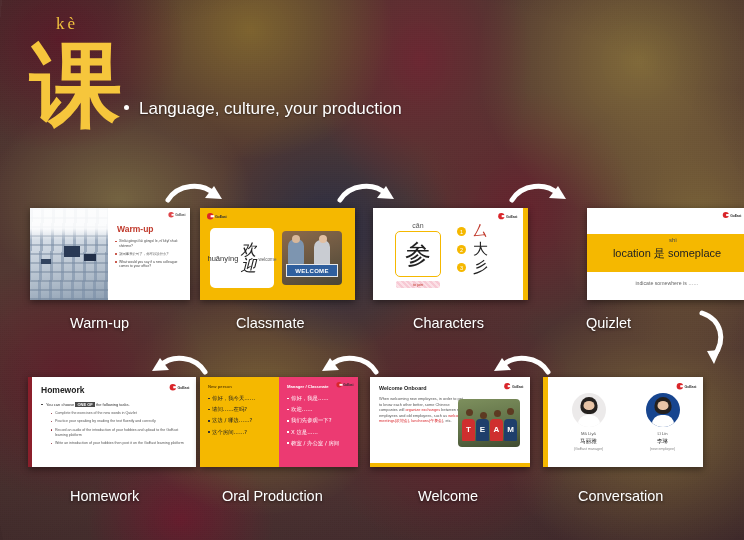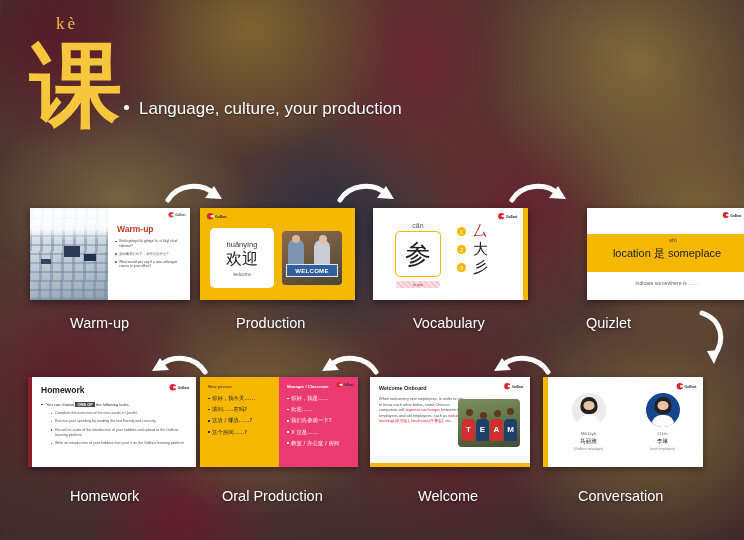--- a/index.html
+++ b/index.html
@@ -127,24 +127,24 @@
     width:1.6px; height:1.6px; border-radius:50%; background:#c0392b;
   }
   .c-warm .goeast { position:absolute; right:5px; top:4px; transform:scale(.62); transform-origin:right top; opacity:.85; }
 
   
   .c-vocab { left: 200px; top: 208px; width: 155px; height: 92px; background:#f5b800; padding: 6px 7px; }
   .c-vocab .goeast { position:absolute; left:7px; top:5px; transform:scale(.72); transform-origin:left top; }
   .c-vocab .inner { position:absolute; left:10px; top:20px; display:flex; gap:8px; align-items:center; }
   .c-vocab .wordbox {
     width:64px; height:60px; background:#fff; border-radius:5px;
-    display:flex; flex-direction:column; align-items:center; justify-content:center; gap:2px;
+    display:flex; flex-direction:row; align-items:center; justify-content:center; gap:2px;
   }
   .c-vocab .py { font-size:7.5px; color:#333; }
-  .c-vocab .cn { font-size:16px; color:#222; font-family:"DejaVu Sans",sans-serif; line-height:1; }
+  .c-vocab .cn { font-size:16px; color:#222; font-family:"DejaVu Sans",sans-serif; line-height:1;font-style:italic; }
   .c-vocab .en { font-size:4.6px; color:#666; margin-top:3px; }
   .c-vocab .pic {
     width:60px; height:54px; border-radius:4px; overflow:hidden; position:relative;
     background: linear-gradient(160deg,#8d6a4a 0%,#6f5a43 45%,#4a4536 100%);
   }
   .c-vocab .pic .ppl {
     position:absolute; left:6px; top:8px; width:16px; height:26px; border-radius:7px 7px 2px 2px;
     background:#7d95b0; box-shadow: 26px 1px 0 0 #c9ccd2;
   }
   .c-vocab .pic .head {
@@ -335,21 +335,21 @@
         <div class="cn">欢迎</div>
         <div class="en">welcome</div>
       </div>
       <div class="pic">
         <span class="ppl"></span>
         <span class="head"></span>
         <span class="sign">WELCOME</span>
       </div>
     </div>
   </div>
-  <div class="cap" style="left:236px; top:315px;">Production</div>
+  <div class="cap" style="left:236px; top:315px;">Classmate</div>
 
   <div class="card c-chars">
     <div class="goeast">
       <span class="gmark"></span>
       <span class="gtxt">GoEast</span>
     </div>
     <div class="lft">
       <div class="py">cān</div>
       <div class="box">参</div>
       <div class="tag">to join</div>
@@ -362,21 +362,21 @@
       <div class="srow">
         <span class="num">2</span>
         <span class="glyph">大</span>
       </div>
       <div class="srow">
         <span class="num">3</span>
         <span class="glyph">彡</span>
       </div>
     </div>
   </div>
-  <div class="cap" style="left:413px; top:315px;">Vocabulary</div>
+  <div class="cap" style="left:413px; top:315px;">Characters</div>
 
   <div class="card c-gram">
     <div class="goeast">
       <span class="gmark"></span>
       <span class="gtxt">GoEast</span>
     </div>
     <div class="band">
       <div class="pat">
         <span class="ruby">shì</span>
         <span>location </span><span class="shi">是</span><span> someplace</span>

